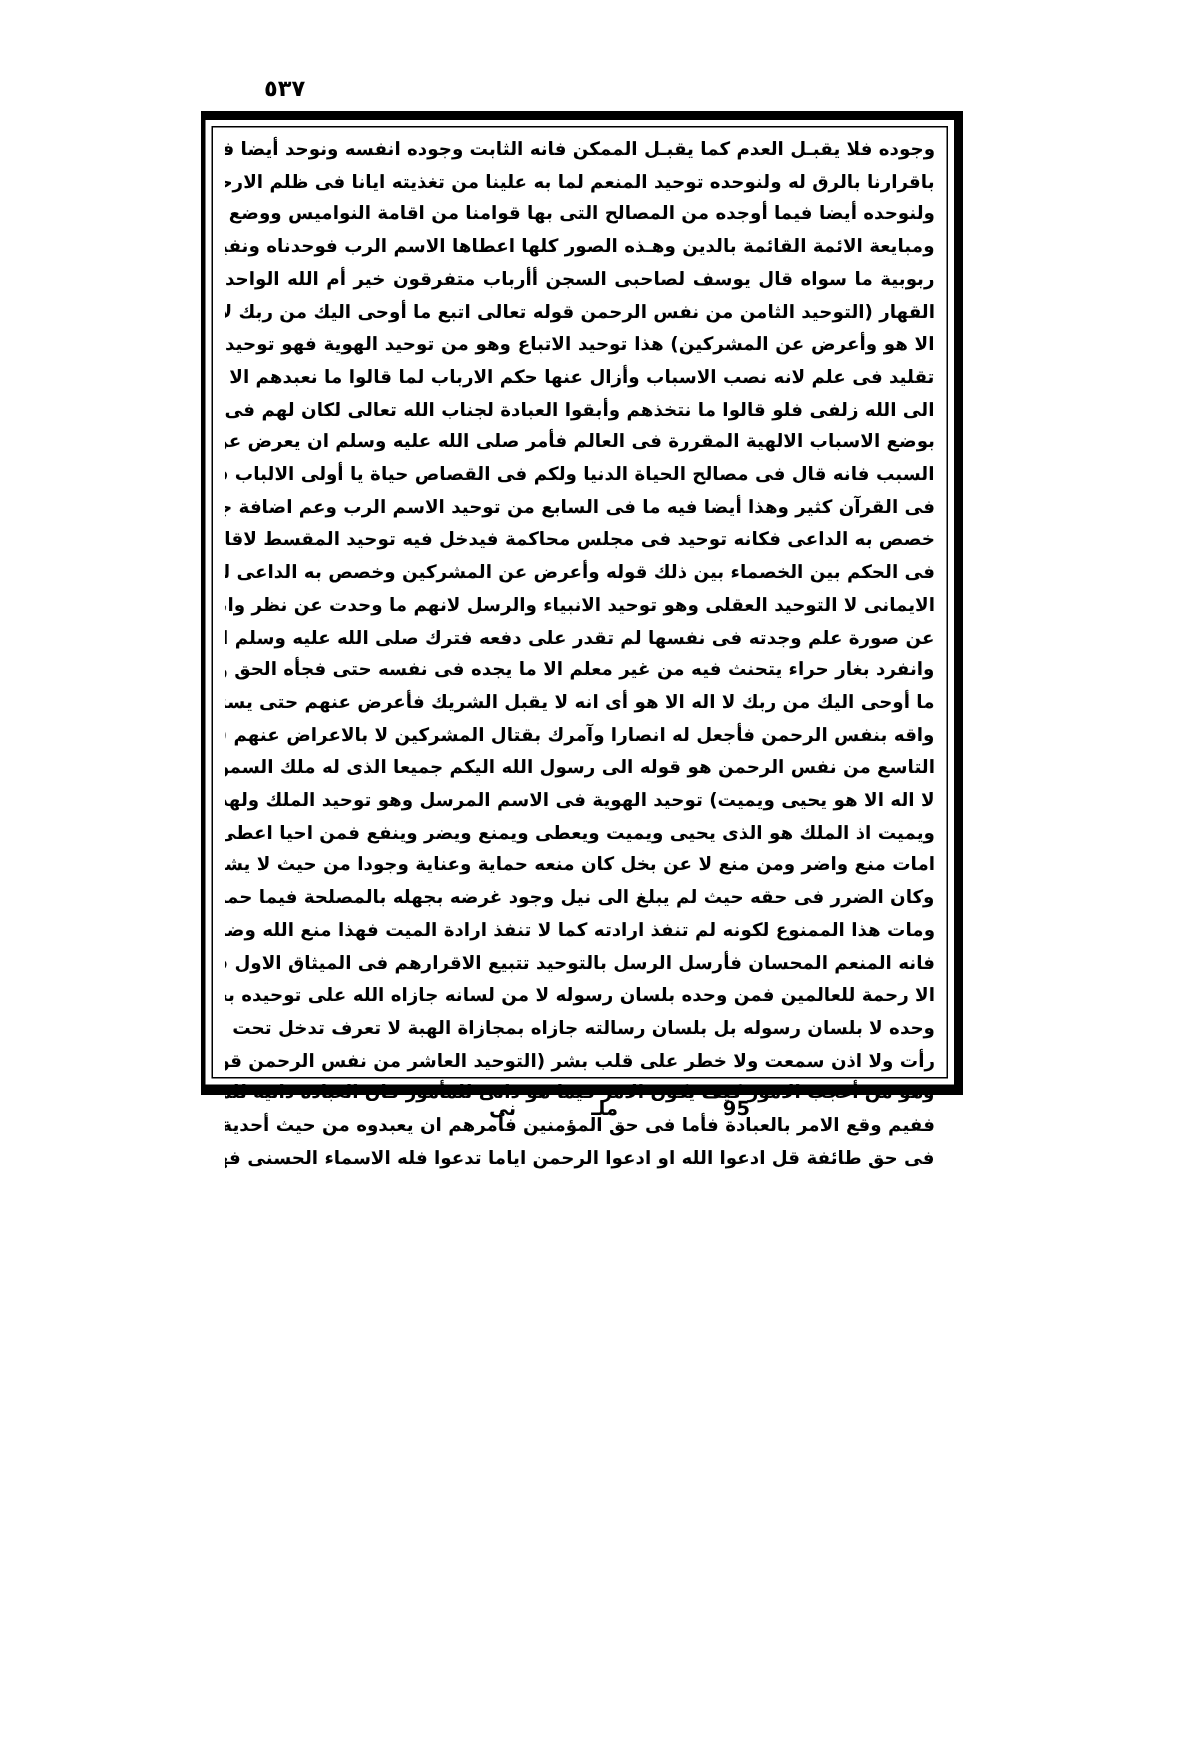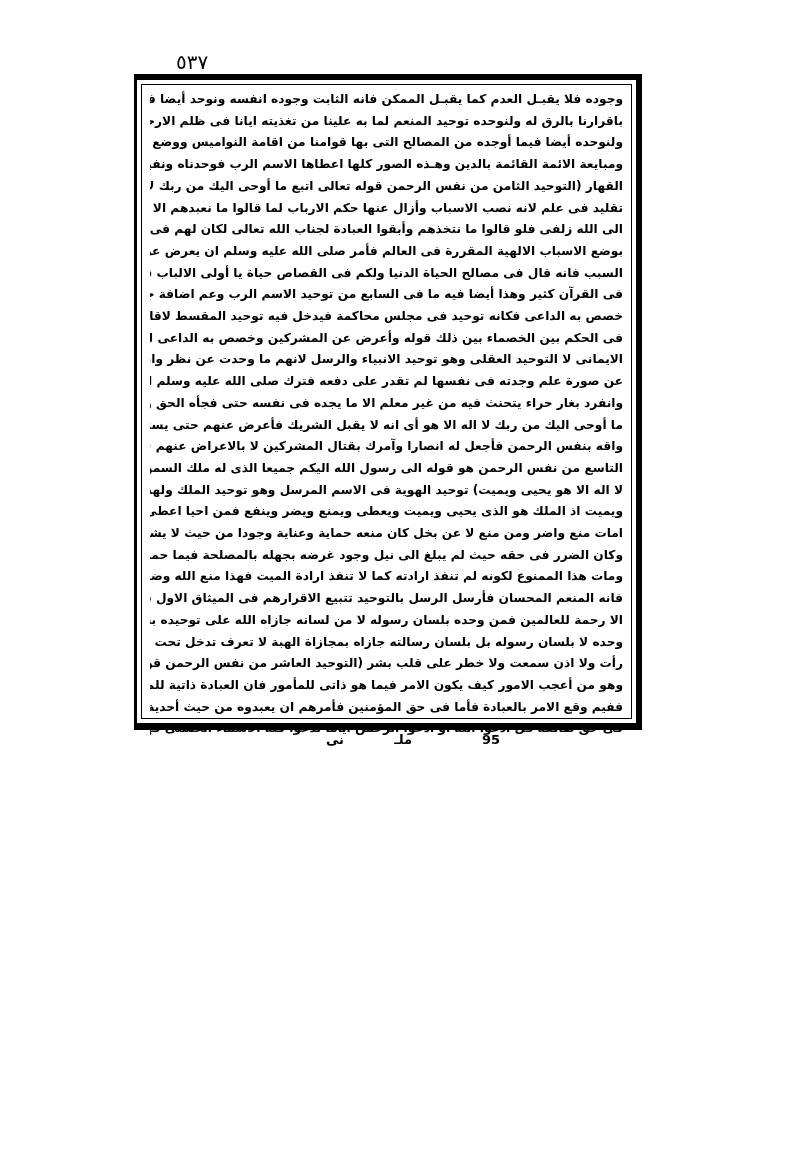--- a/index.html
+++ b/index.html
@@ -1,17 +1,17 @@
 <!DOCTYPE html>
 <html><head>
   <meta charset="utf-8">
   <style>
     html, body { margin: 0; padding: 0; background: #ffffff; }
     body { width: 800px; height: 1172px; position: relative; overflow: hidden; font-family: "DejaVu Sans", sans-serif; color: #000; }
-    .page-number { position: absolute; left: 176px; top: 50px; font-size: 20px; font-weight: normal; direction: rtl; }
+    .page-number { position: absolute; left: 176px; top: 50px; font-size: 15px; font-weight: bold; direction: rtl; }
     .frame-outer { position: absolute; left: 134px; top: 74px; width: 508px; height: 656px; border: 2px solid #000; border-top-width: 6px; border-left-width: 3px; border-right-width: 6px; border-bottom-width: 7px; box-sizing: border-box; }
     .frame-inner { position: absolute; left: 4px; top: 4px; right: 4px; bottom: 4px; border: 1.5px solid #000; box-sizing: border-box; padding: 4px 8px; }
     .text-body { direction: rtl; text-align: justify; text-align-last: justify; font-family: "DejaVu Sans", sans-serif; font-size: 12.2px; line-height: 21.7px; font-weight: bold; }
     .text-line { display: block; white-space: nowrap; overflow: hidden; text-align: justify; text-align-last: justify; }
     .footer { position: absolute; top: 732px; left: 0; width: 800px; height: 24px; direction: rtl; font-size: 13px; font-weight: bold; }
     .footer span { position: absolute; }
     .f1 { right: 300px; }
     .f2 { right: 388px; }
     .f3 { right: 456px; }
   </style>
@@ -20,21 +20,23 @@
 
 <div class="page-number">٥٣٧</div>
 
 <div class="frame-outer">
   <div class="frame-inner">
     <div class="text-body">
       <span class="text-line">وجوده فلا يقبـل العدم كما يقبـل الممكن فانه الثابت وجوده انفسه ونوحد أيضا فى ملكه</span>
       <span class="text-line">باقرارنا بالرق له ولنوحده توحيد المنعم لما به علينا من تغذيته ايانا فى ظلم الارحام وفى الحياة الدنيا</span>
       <span class="text-line">ولنوحده أيضا فيما أوجده من المصالح التى بها قوامنا من اقامة النواميس ووضع الموازين</span>
       <span class="text-line">ومبايعة الائمة القائمة بالدين وهـذه الصور كلها اعطاها الاسم الرب فوحدناه ونفينا</span>
+      <span class="text-line">ربوبية ما سواه  قال يوسف لصاحبى السجن أأرباب متفرقون خير أم الله الواحد</span>
       <span class="text-line">القهار  (التوحيد الثامن من نفس الرحمن قوله تعالى اتبع ما أوحى اليك من ربك لا اله</span>
+      <span class="text-line">الا هو وأعرض عن المشركين) هذا توحيد الاتباع وهو من توحيد الهوية فهو توحيد</span>
       <span class="text-line">تقليد فى علم لانه نصب الاسباب  وأزال عنها حكم الارباب  لما قالوا ما نعبدهم الا ليقربونا</span>
       <span class="text-line">الى الله زلفى فلو قالوا ما نتخذهم وأبقوا العبادة لجناب الله تعالى لكان لهم فى ذلك مندوحة</span>
       <span class="text-line">بوضع الاسباب الالهية المقررة فى العالم فأمر صلى الله عليه وسلم ان يعرض عن الشرك لا عن</span>
       <span class="text-line">السبب فانه قال فى مصالح الحياة الدنيا ولكم فى القصاص حياة يا أولى الالباب فعلل ولام العلة</span>
       <span class="text-line">فى القرآن كثير وهذا أيضا فيه ما فى السابع من توحيد الاسم الرب وعم اضافة جمعنا اليه وهذا</span>
       <span class="text-line">خصص به الداعى فكانه توحيد فى مجلس محاكمة فيدخل فيه توحيد المقسط لاقامة الوزن</span>
       <span class="text-line">فى الحكم بين الخصماء بين ذلك قوله وأعرض عن المشركين وخصص به الداعى لمجيئه بالتوحيد</span>
       <span class="text-line">الايمانى لا التوحيد العقلى وهو توحيد الانبياء والرسل لانهم ما وحدت عن نظر وانما وحدت</span>
       <span class="text-line">عن صورة علم وجدته فى نفسها لم تقدر على دفعه فترك صلى الله عليه وسلم المشركين وآلهتهم</span>
       <span class="text-line">وانفرد بغار حراء يتحنث فيه من غير معلم الا ما يجده فى نفسه حتى فجأه الحق وهو قوله له اتبع</span>

